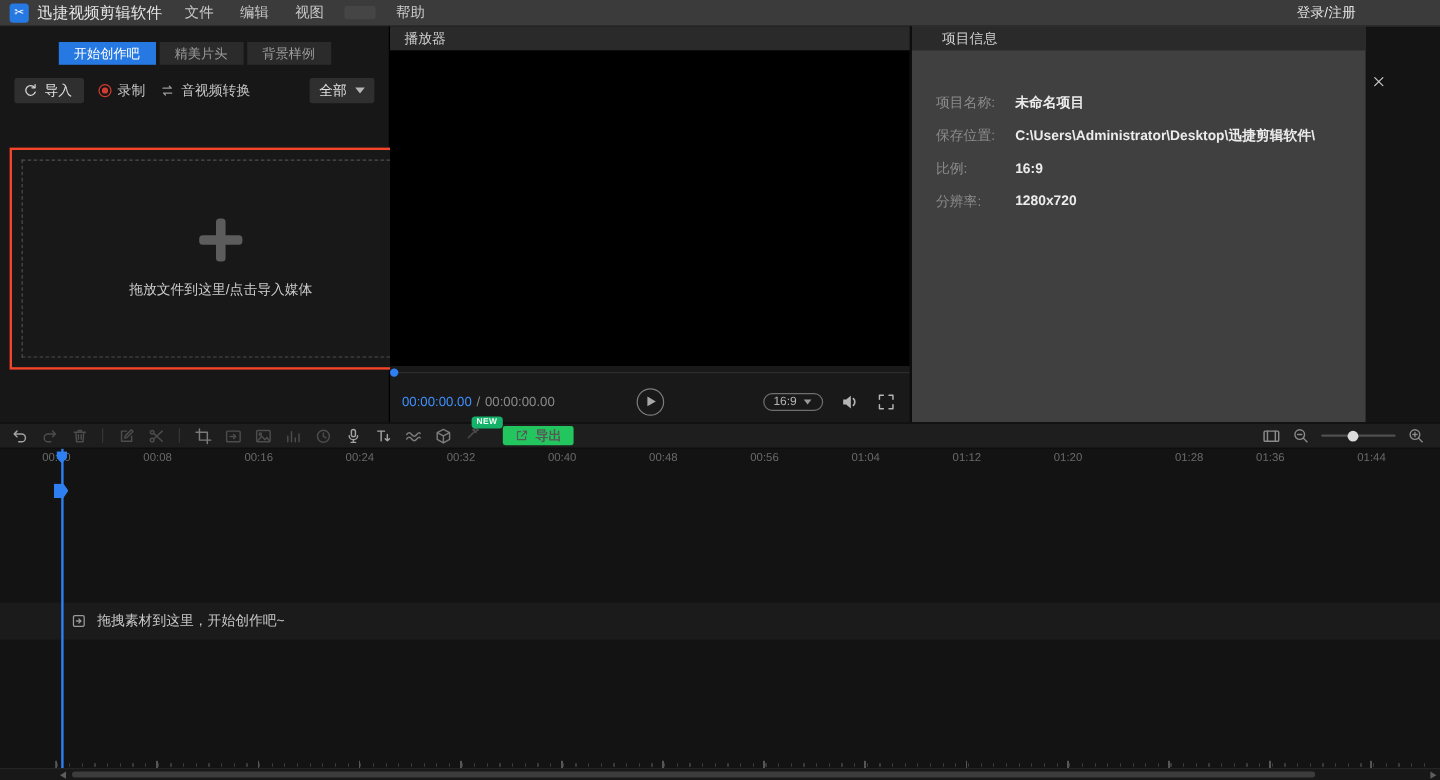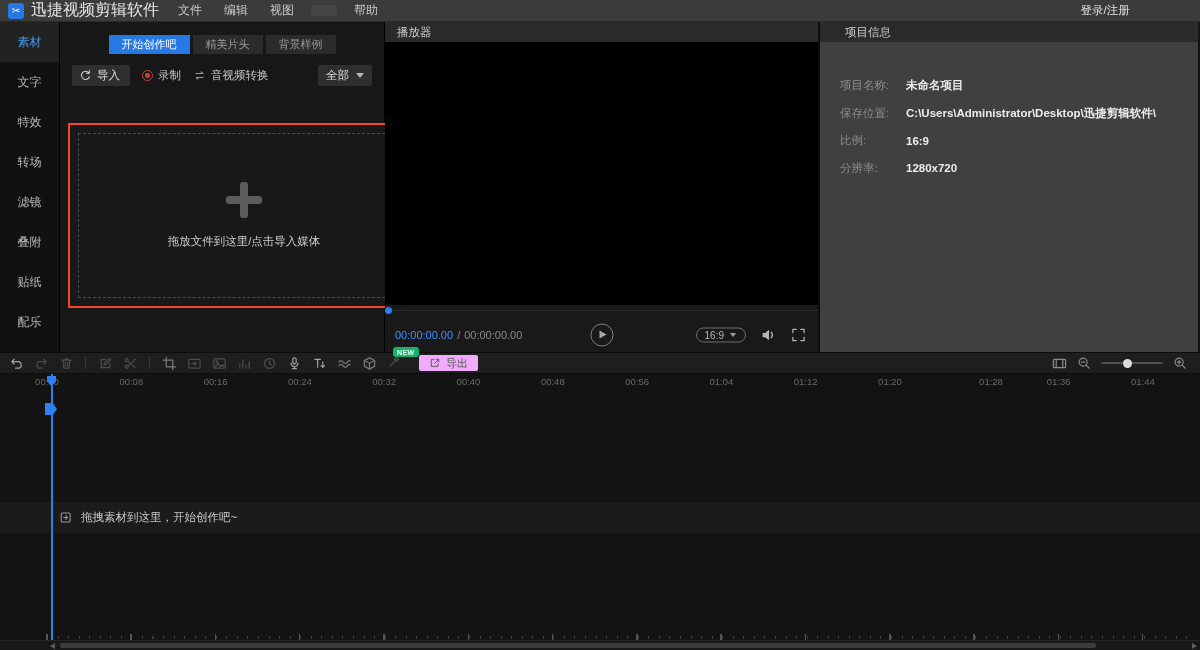--- a/index.html
+++ b/index.html
@@ -6,21 +6,21 @@
   html,body { width:1200px; height:650px; overflow:hidden; }
   body { font-family:"Liberation Sans","DejaVu Sans",sans-serif; background:#141414; color:#ccc; user-select:none; }
   .app { position:relative; width:1200px; height:650px; background:#141414; overflow:hidden; }
   svg { display:block; }
   .ic { display:inline-flex; align-items:center; justify-content:center; }
   .ic svg { stroke:currentColor; fill:none; stroke-width:1.3; stroke-linecap:round; stroke-linejoin:round; }
 
   
   .titlebar { position:absolute; top:0; left:0; right:0; height:22px; background:#3b3b3b; display:flex; align-items:center; padding:0 8px; border-bottom:1px solid #2a2a2a; }
   .logo { width:16px; height:16px; border-radius:3px; background:#2678e3; color:#fff; font-size:10px; display:flex; align-items:center; justify-content:center; }
-  .app-title { font-size:16px; color:#e6e6e6; margin:0 8px 0 7px; white-space:nowrap; }
+  .app-title { font-size:13px; color:#e6e6e6; margin:0 8px 0 7px; white-space:nowrap; }
   .menu-item { font-size:12px; color:#c9c9c9; padding:2px 11px; cursor:default; }
   .menu-smudge { width:26px; height:11px; margin:0 6px; border-radius:2px; background:rgba(255,255,255,0.055); }
   .tb-right { margin-left:auto; display:flex; align-items:center; gap:13px;flex-direction:column; }
   .autosave { display:flex; align-items:center; gap:5px; font-size:11px; color:#a8a8a8; margin-right:60px; }
   .autosave .ic { color:#c5c5c5; }
   .avatar { width:17px; height:17px; border-radius:50%; background:#3a76c9; position:relative; overflow:hidden; }
   .avatar::before { content:""; position:absolute; left:5.5px; top:3px; width:6px; height:6px; border-radius:50%; background:#eef3f8; }
   .avatar::after { content:""; position:absolute; left:2.5px; top:10px; width:12px; height:10px; border-radius:50%; background:#eef3f8; }
   .login { font-size:11.5px; color:#e2e2e2; }
   .winbtn { color:#cfcfcf; width:16px; height:16px; display:flex; align-items:center; justify-content:center; }
@@ -79,21 +79,21 @@
 
   
   .toolbar { position:absolute; top:352px; left:0; right:0; height:22px; background:#1e1e1e; border-top:1px solid #0c0c0c; border-bottom:1px solid #0c0c0c; display:flex; align-items:center; padding:0 8px; gap:9px; }
   .tbtn { width:16px; height:16px; cursor:pointer; }
   .on  { color:#a2a2a2; }
   .mid { color:#7a7a7a; }
   .off { color:#4c4c4c; }
   .tdiv { width:1px; height:12px; background:#353535; margin:0 2px; }
   .new-wrap { position:relative; }
   .new-badge { position:absolute; top:-6px; left:7px; background:#17b26a; color:#f2fff8; font-size:7px; font-weight:bold; letter-spacing:.4px; padding:1.5px 4px; border-radius:3px; line-height:1; }
-  .export-btn { margin-left:8px; height:16px; background:#f0abfc; border-radius:2px; display:flex; align-items:center; gap:5px; padding:0 10px; font-size:11px; color:#585858; cursor:pointer; }
+  .export-btn { margin-left:8px; height:16px; background:#22c55e; border-radius:2px; display:flex; align-items:center; gap:5px; padding:0 10px; font-size:11px; color:#585858; cursor:pointer;font-weight:bold; }
   .export-btn .ic { color:#585858; }
   .tb-rightgrp { margin-left:auto; display:flex; align-items:center; gap:9px; padding-right:4px; color:#8a8a8a; }
   .slider { position:relative; width:62px; height:12px; }
   .slider .track { position:absolute; top:5px; left:0; right:0; height:2px; background:#4f4f4f; border-radius:1px; }
   .slider .knob { position:absolute; top:1.5px; left:22px; width:9px; height:9px; border-radius:50%; background:#dcdcdc; cursor:pointer; }
 
   
   .timeline { position:absolute; top:374px; left:0; right:0; height:266px; background:#131313; }
   .ruler { position:relative; height:16px; cursor:pointer; }
   .tick { position:absolute; top:2px; transform:translateX(-50%); font-size:9.5px; color:#696969; white-space:nowrap; }
@@ -170,54 +170,20 @@
             <svg width="12" height="12" viewBox="0 0 16 16">
               <path d="M3.5 3.5l9 9M12.5 3.5l-9 9"></path>
             </svg>
           </span>
       </div>
     </div>
   </div>
 
   <div class="main">
 
-    <nav class="sidebar">
-
-        <div class="side-item active">
-          <span>素材</span>
-        </div>
-
-        <div class="side-item">
-          <span>文字</span>
-        </div>
-
-        <div class="side-item">
-          <span>特效</span>
-        </div>
-
-        <div class="side-item">
-          <span>转场</span>
-        </div>
-
-        <div class="side-item">
-          <span>滤镜</span>
-        </div>
-
-        <div class="side-item">
-          <span>叠附</span>
-        </div>
-
-        <div class="side-item">
-          <span>贴纸</span>
-        </div>
-
-        <div class="side-item">
-          <span>配乐</span>
-        </div>
-      </nav>
 
     <section class="media-panel">
       <div class="tabs">
 
           <div class="tab active">
             <span>开始创作吧</span>
           </div>
 
           <div class="tab">
             <span>精美片头</span>

